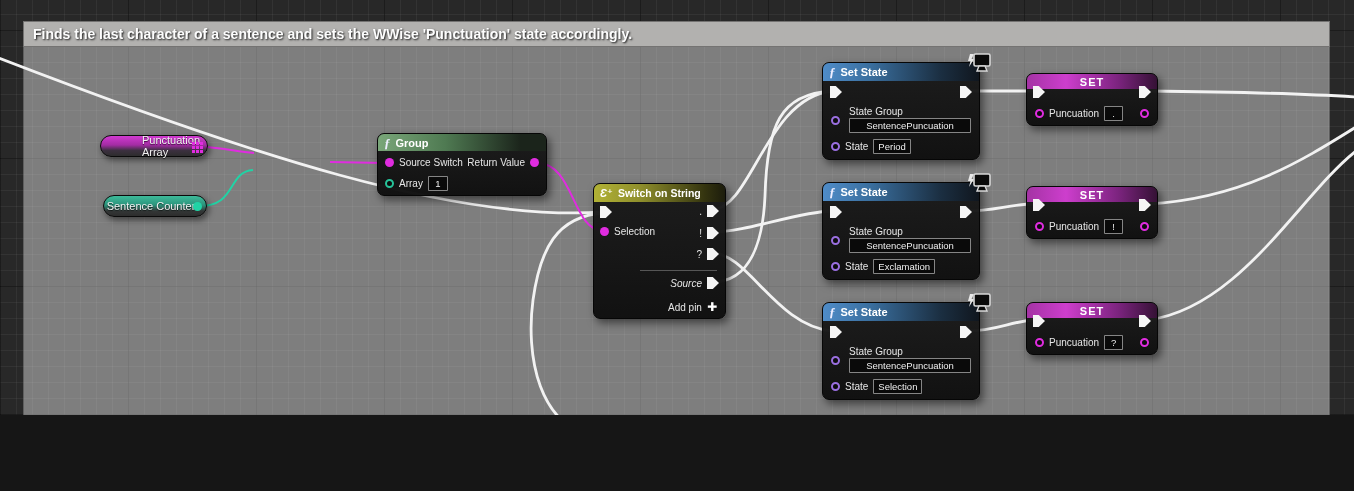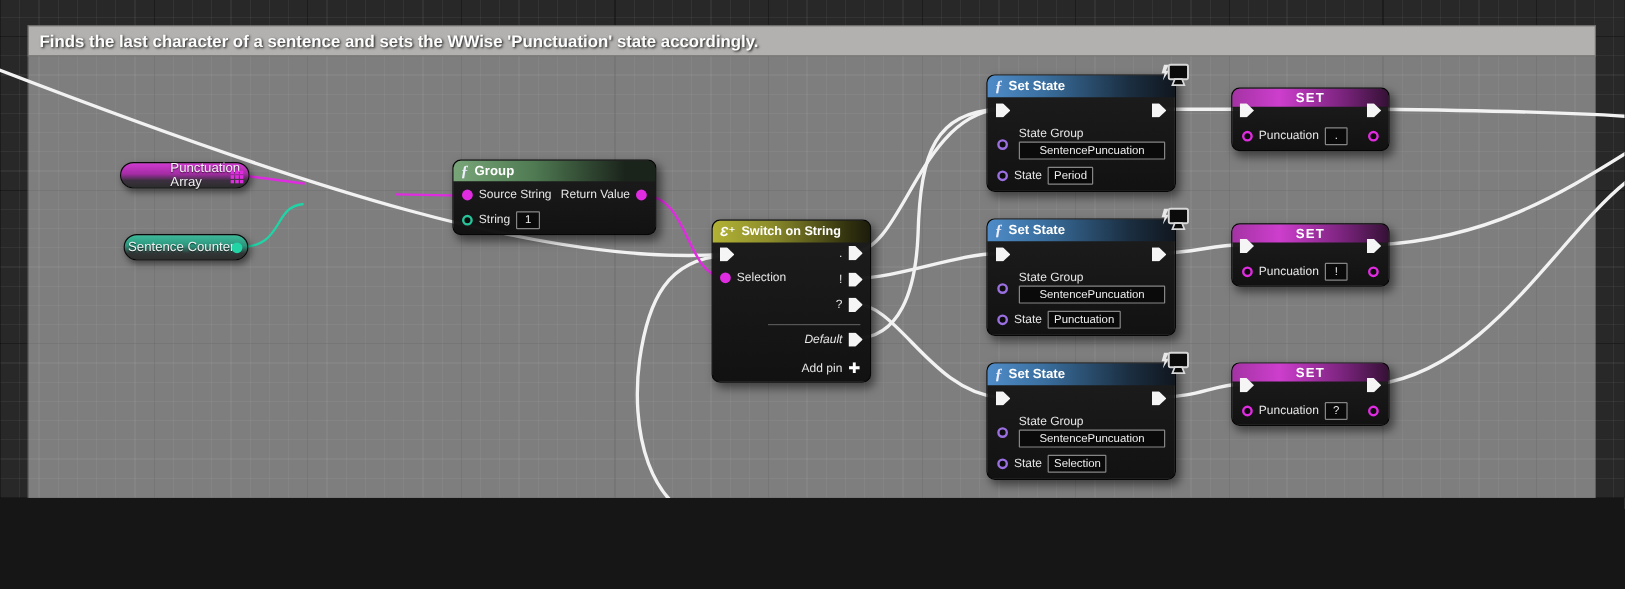--- a/index.html
+++ b/index.html
@@ -131,29 +131,29 @@
   </div>
 
 
   <div class="node" style="left:377px;top:133px;width:170px;height:63px;">
     <div class="node-header hdr-green" style="height:17px;">
       <span class="fn-icon">ƒ</span>
       <span class="node-title">Group</span>
     </div>
     <div class="row" style="left:7px;top:23px;">
       <div class="pc pc-fill-magenta"></div>
-      <span class="pin-label">Source String</span>
+      <span class="pin-label">Source Switch</span>
     </div>
     <div class="row" style="right:7px;top:23px;">
       <span class="pin-label">Return Value</span>
       <div class="pc pc-fill-magenta"></div>
     </div>
     <div class="row" style="left:7px;top:42px;">
       <div class="ring ring-green"></div>
-      <span class="pin-label">String</span>
+      <span class="pin-label">Array</span>
       <span class="valuebox" style="min-width:10px;">1</span>
     </div>
   </div>
 
   <div class="node" style="left:593px;top:183px;width:133px;height:136px;">
     <div class="node-header hdr-olive" style="height:18px;">
       <span style="font-size:11px;font-weight:bold;font-style:italic;">Ɛ⁺</span>
       <span class="node-title" style="font-size:10.5px;">Switch on String</span>
     </div>
     <div class="exec-pin abs" style="left:6px;top:22px;"></div>
@@ -168,21 +168,21 @@
     <div class="row" style="right:6px;top:43px;">
       <span class="pin-label">!</span>
       <div class="exec-pin"></div>
     </div>
     <div class="row" style="right:6px;top:64px;">
       <span class="pin-label">?</span>
       <div class="exec-pin"></div>
     </div>
     <div class="sep-line" style="left:46px;right:8px;top:86px;"></div>
     <div class="row" style="right:6px;top:93px;">
-      <span class="pin-label italic">Default</span>
+      <span class="pin-label italic">Source</span>
       <div class="exec-pin"></div>
     </div>
     <div class="row" style="right:8px;top:116px;">
       <span class="pin-label">Add pin</span>
       <span class="addpin-plus">✚</span>
     </div>
   </div>
 
   <div class="node" style="left:822px;top:62px;width:158px;height:98px;">
     <svg class="monitor" width="26" height="24">
@@ -217,21 +217,21 @@
       <span class="node-title">Set State</span>
     </div>
     <div class="exec-pin abs" style="left:7px;top:23px;"></div>
     <div class="exec-pin abs" style="right:7px;top:23px;"></div>
     <span class="pin-label abs" style="left:26px;top:43px;">State Group</span>
     <div class="ring ring-purple abs" style="left:8px;top:53px;"></div>
     <div class="valuebox abs" style="left:26px;top:55px;width:112px;">SentencePuncuation</div>
     <div class="row" style="left:8px;top:76px;">
       <div class="ring ring-purple"></div>
       <span class="pin-label">State</span>
-      <span class="valuebox">Punctuation</span>
+      <span class="valuebox">Exclamation</span>
     </div>
   </div>
 
   <div class="node" style="left:822px;top:302px;width:158px;height:98px;">
     <svg class="monitor" width="26" height="24">
       <path d="M4,2 L2,9 L4.5,9 L3,15 L8,7 L5.5,7 L8,2 Z" fill="#e8e8e8"></path>
       <rect x="8" y="2" width="16" height="12" rx="1.5" fill="#0b0b0b" stroke="#d8d8d8" stroke-width="1.6"></rect>
       <path d="M13,14 L19,14 L21,19 L11,19 Z" fill="#0b0b0b" stroke="#d8d8d8" stroke-width="1.4"></path>
     </svg>
     <div class="node-header hdr-blue" style="height:18px;">

